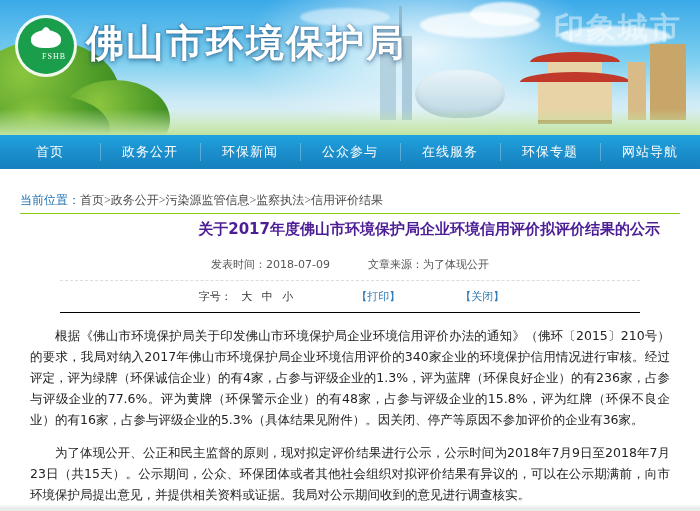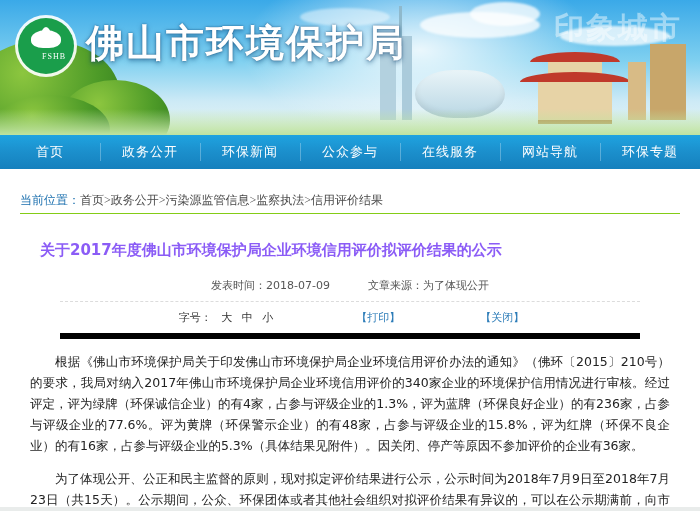--- a/index.html
+++ b/index.html
@@ -206,48 +206,48 @@
     color: #2c7cb8;
     font-family: Liberation Serif, serif;
   }
   .breadcrumb .crumb-label {
     color: #1b6fae;
   }
   .breadcrumb .crumb-path {
     color: #4a4a4a;
   }
   .doc-title {
-    margin: 24px 40px 0 40px;
-    text-align: left;
+    margin: 3px 40px 0 40px;
+    text-align: right;
     font-size: 15px;
     font-weight: bold;
-    color: #8b5cf6;
+    color: #4c1d95;
     line-height: 24px;
     font-family: "DejaVu Sans", sans-serif;
   }
   .meta-row {
     margin: 16px 60px 0 60px;
     display: flex;
     justify-content: center;
     gap: 38px;
     font-size: 11px;
     color: #555;
     border-bottom: 1px dashed #dcdcdc;
     padding-bottom: 8px;
     font-family: "DejaVu Sans", sans-serif;
   }
   .tools-row {
     margin: 8px 60px 0 60px;
     display: flex;
     justify-content: center;
-    gap: 80px;
+    gap: 60px;
     align-items: center;
     font-size: 11px;
     color: #555;
-    border-bottom: 6px solid #000000;
+    border-bottom: 1px solid #000000;
     padding-bottom: 8px;
     font-family: "DejaVu Sans", sans-serif;
   }
   .tools-row .sizes span {
     margin: 0 3px;
     cursor: pointer;
     color: #333;
   }
   .tools-row .bracket {
     color: #2c7cb8;
@@ -309,22 +309,22 @@
 
     <div class="site-title">佛山市环境保护局</div>
   </div>
 
   <div class="nav">
     <div class="nav-item">首页</div>
     <div class="nav-item">政务公开</div>
     <div class="nav-item">环保新闻</div>
     <div class="nav-item">公众参与</div>
     <div class="nav-item">在线服务</div>
+    <div class="nav-item">环保专题</div>
     <div class="nav-item">网站导航</div>
-    <div class="nav-item">环保专题</div>
   </div>
 
   <div class="content-wrap">
 
     <div class="breadcrumb">
       <span class="crumb-label">当前位置：</span><span class="crumb-path">首页&gt;政务公开&gt;污染源监管信息&gt;监察执法&gt;信用评价结果</span>
     </div>
 
     <div class="doc-title">关于2017年度佛山市环境保护局企业环境信用评价拟评价结果的公示</div>
 

